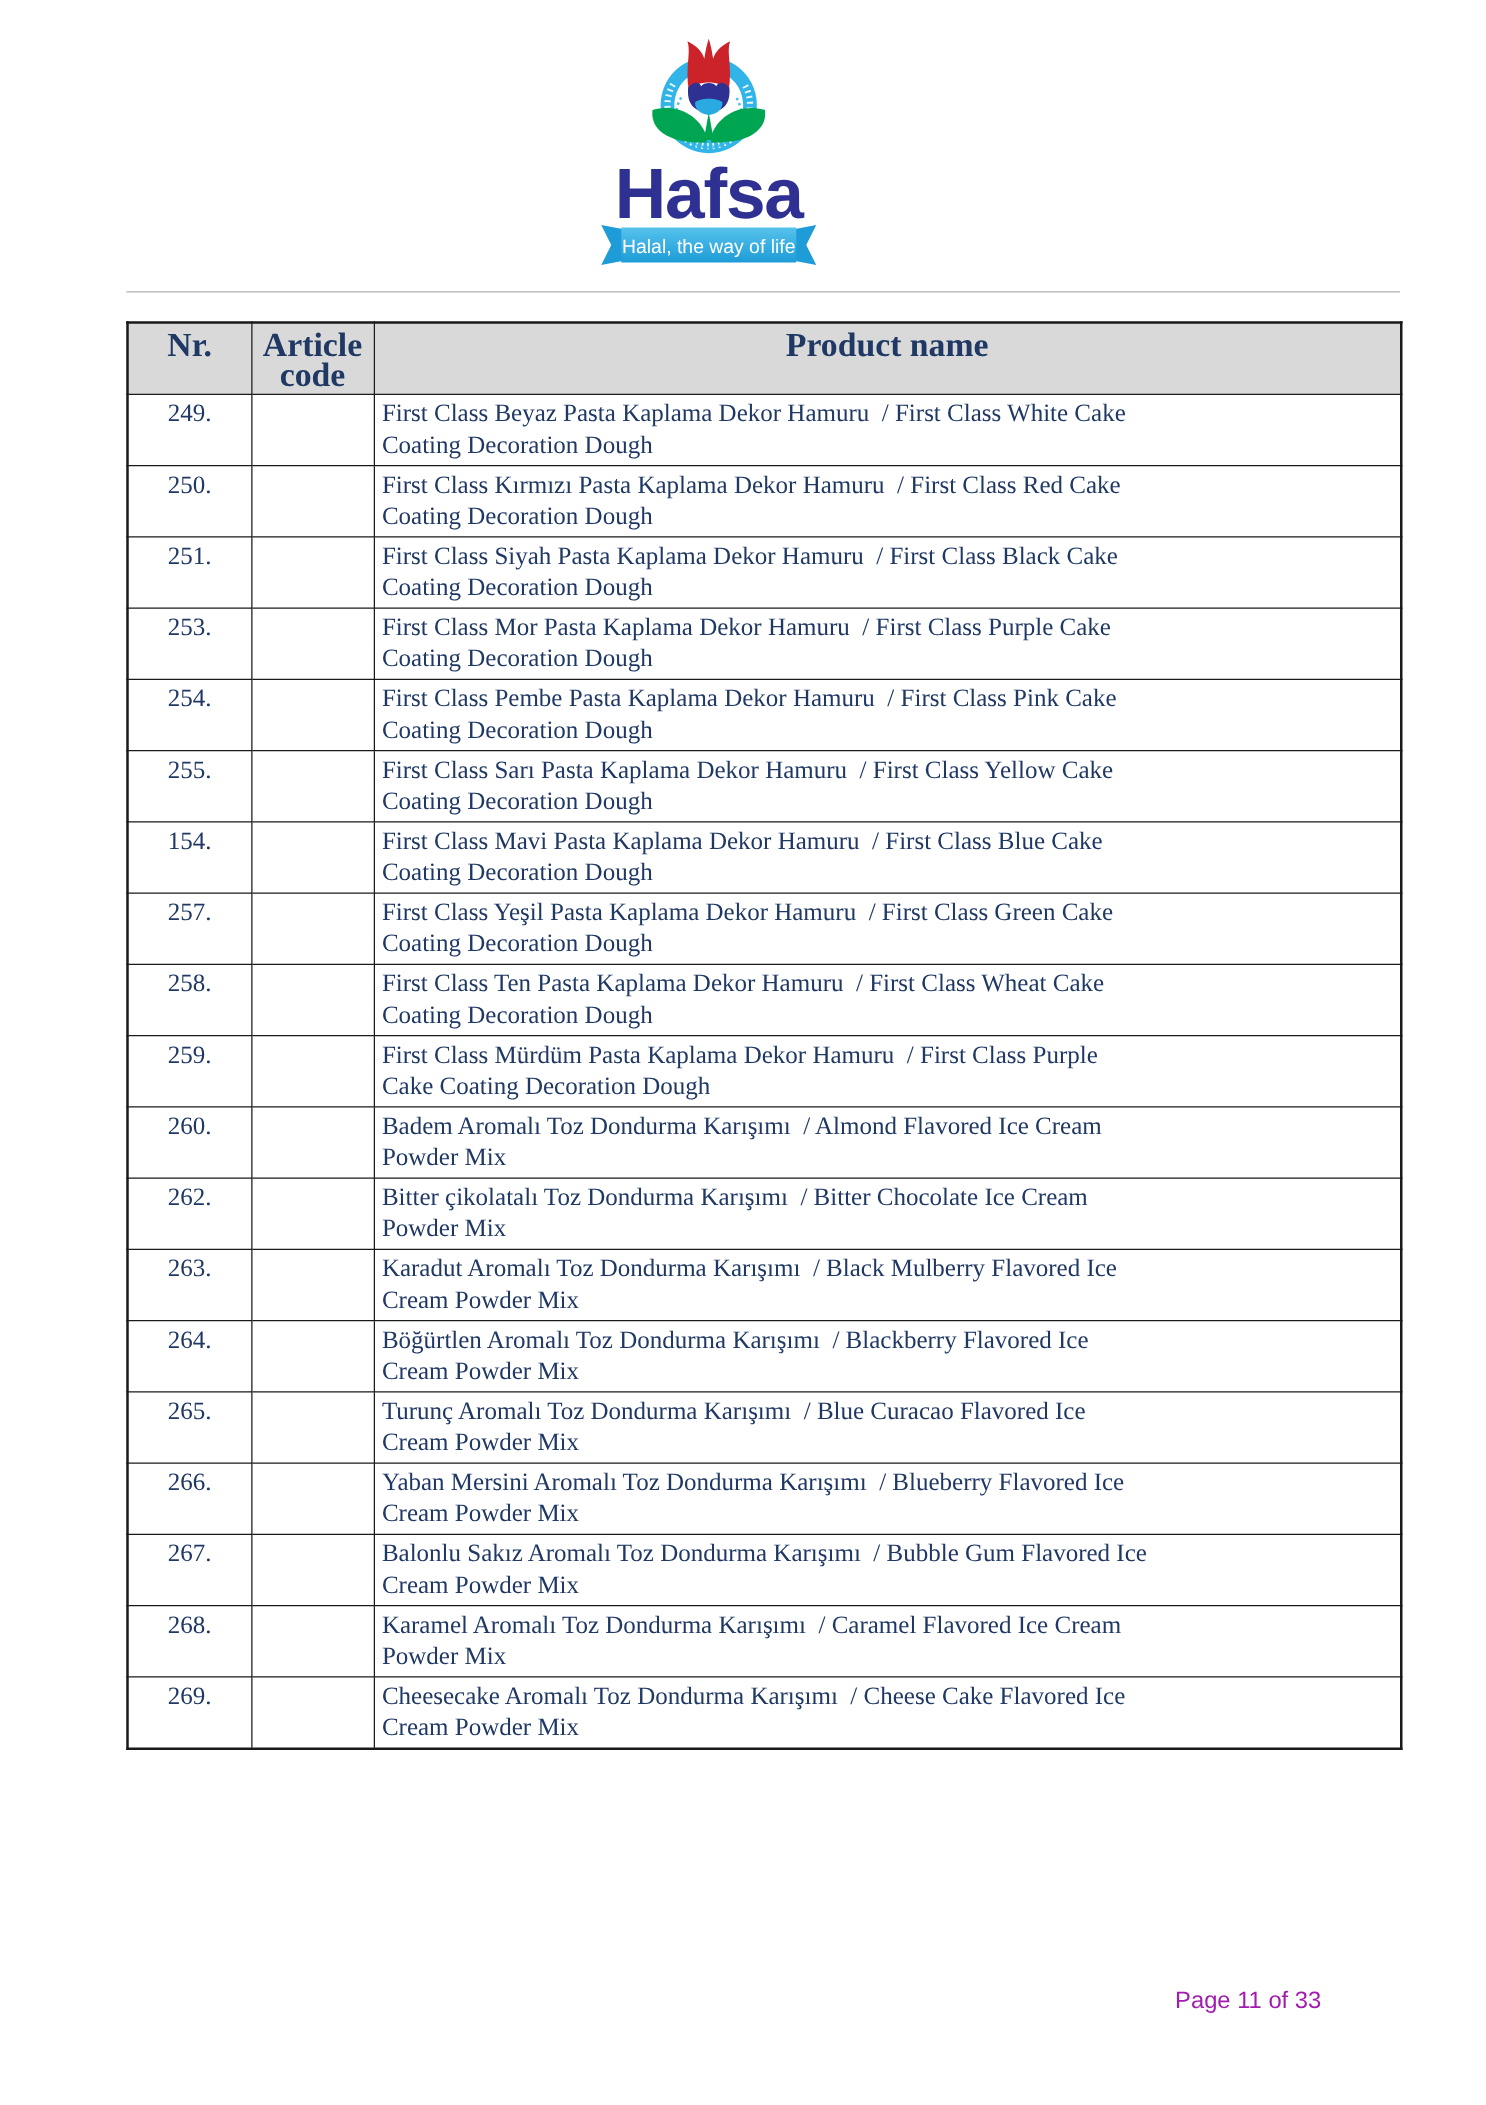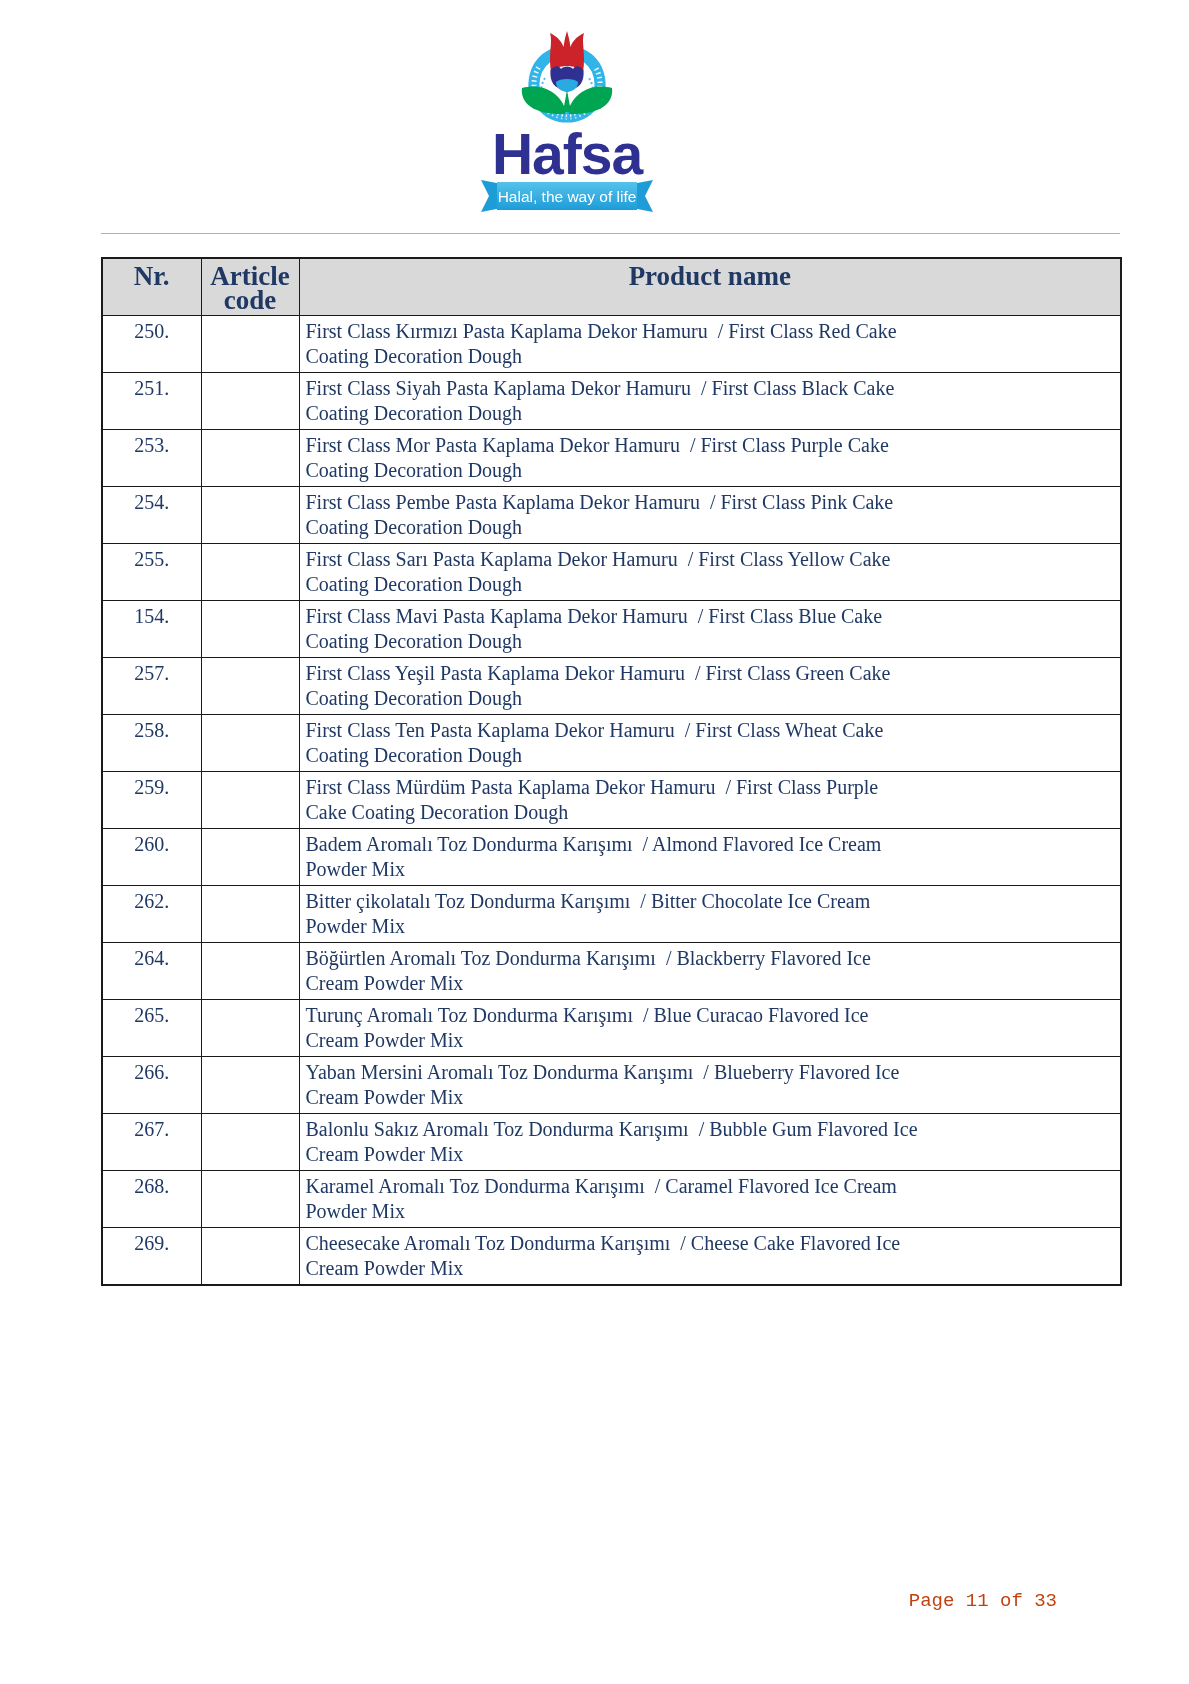--- a/index.html
+++ b/index.html
@@ -76,22 +76,22 @@
   col.c-nr { width: 99px; }
   col.c-code { width: 98px; }
   col.c-product { width: 822px; }
 
   
   .footer {
     position: absolute;
     top: 1590px;
     right: 76px;
     font-size: 19px;
-    color: #c2410c;
-    font-family: Liberation Mono, monospace;
+    color: #a21caf;
+    font-family: Liberation Sans, sans-serif;
     margin-left: 26px;
   }
 </style>
 </head>
 <body>
 
 <div class="page">
 
   <div class="logo-wrap">
     <svg class="logo-svg" width="220" height="192" viewBox="0 0 220 192">
@@ -148,20 +148,27 @@
         <col class="c-product">
     </colgroup>
     <thead>
       <tr>
         <th>Nr.</th>
         <th>Article code</th>
         <th>Product name</th>
       </tr>
     </thead>
     <tbody id="table-body">
+    <tr>
+      <td class="cell-nr">249.</td>
+      <td class="cell-code"></td>
+      <td class="cell-product">
+        <div class="product-text">First Class Beyaz Pasta Kaplama Dekor Hamuru  / First Class White Cake Coating Decoration Dough</div>
+      </td>
+    </tr>
 
     <tr>
       <td class="cell-nr">250.</td>
       <td class="cell-code"></td>
       <td class="cell-product">
         <div class="product-text">First Class Kırmızı Pasta Kaplama Dekor Hamuru  / First Class Red Cake Coating Decoration Dough</div>
       </td>
     </tr>
 
     <tr>
@@ -239,20 +246,27 @@
 
 
     <tr>
       <td class="cell-nr">262.</td>
       <td class="cell-code"></td>
       <td class="cell-product">
         <div class="product-text">Bitter çikolatalı Toz Dondurma Karışımı  / Bitter Chocolate Ice Cream Powder Mix</div>
       </td>
     </tr>
 
+    <tr>
+      <td class="cell-nr">263.</td>
+      <td class="cell-code"></td>
+      <td class="cell-product">
+        <div class="product-text">Karadut Aromalı Toz Dondurma Karışımı  / Black Mulberry Flavored Ice Cream Powder Mix</div>
+      </td>
+    </tr>
 
     <tr>
       <td class="cell-nr">264.</td>
       <td class="cell-code"></td>
       <td class="cell-product">
         <div class="product-text">Böğürtlen Aromalı Toz Dondurma Karışımı  / Blackberry Flavored Ice Cream Powder Mix</div>
       </td>
     </tr>
 
     <tr>

